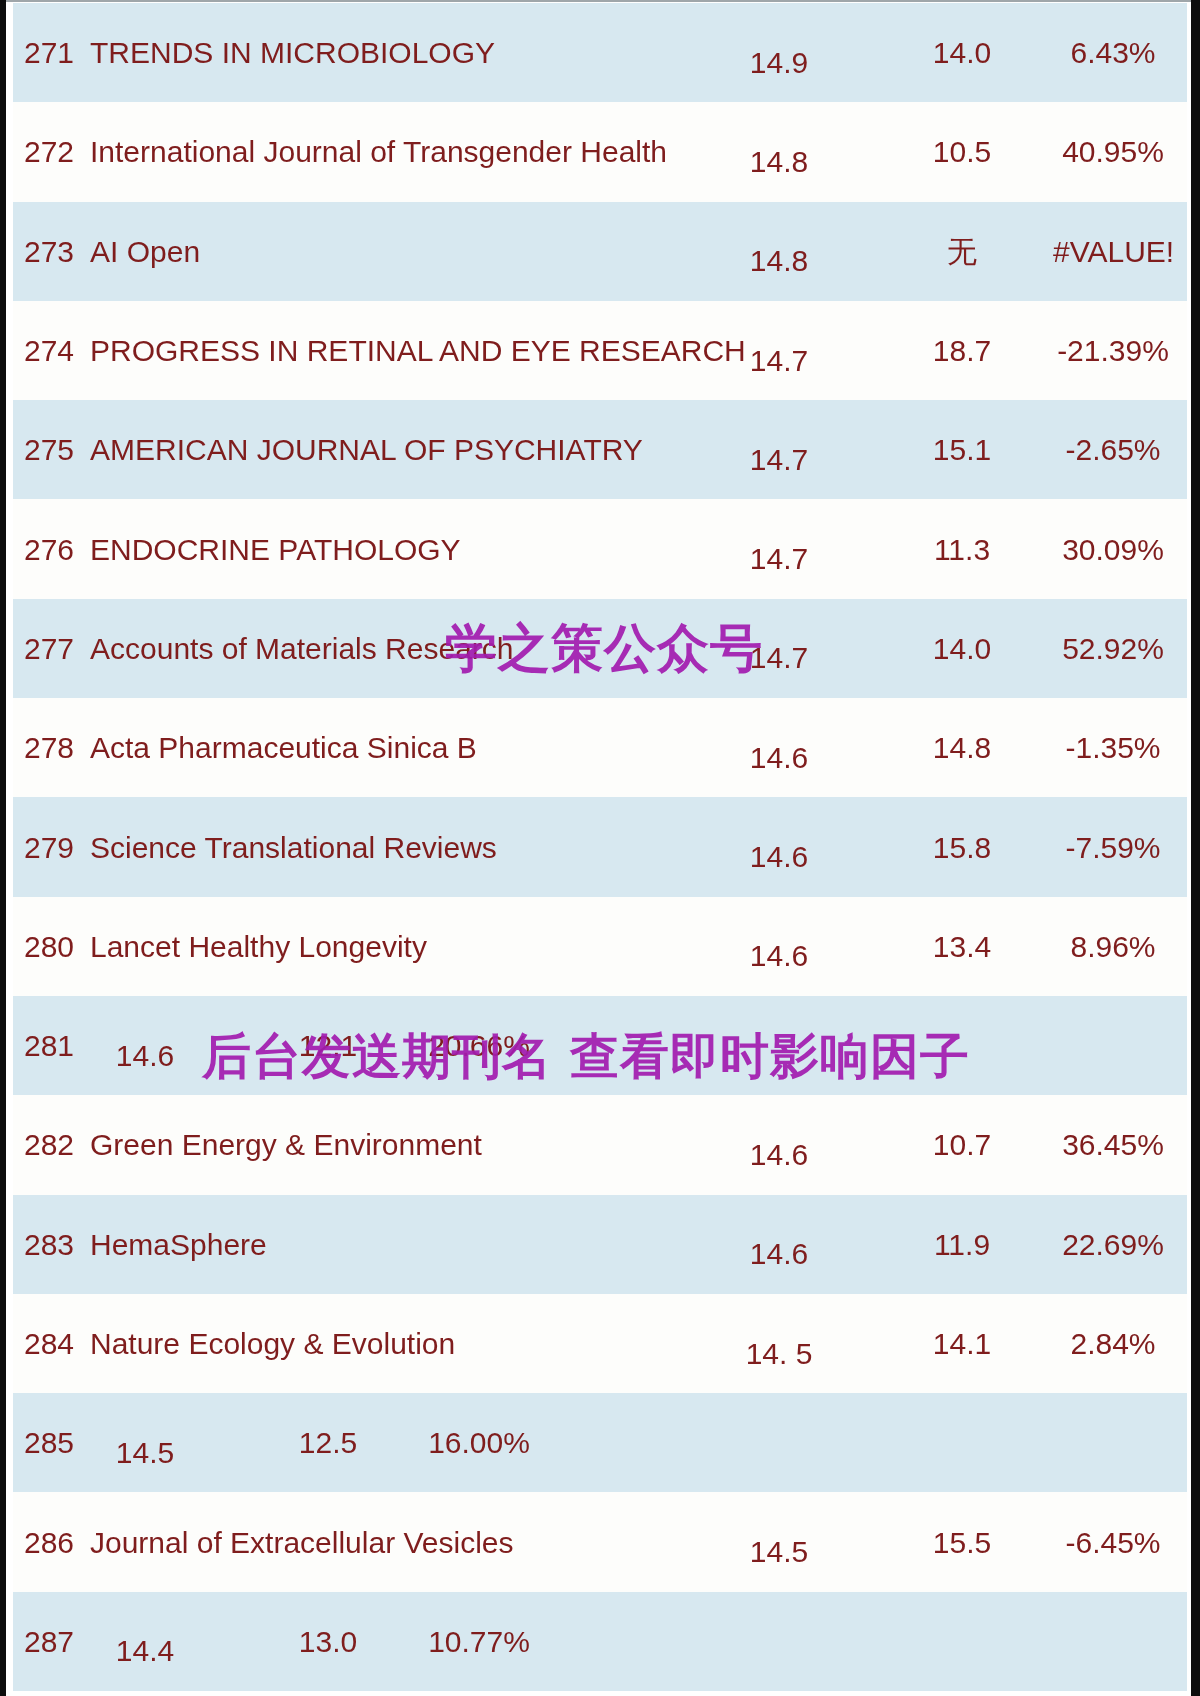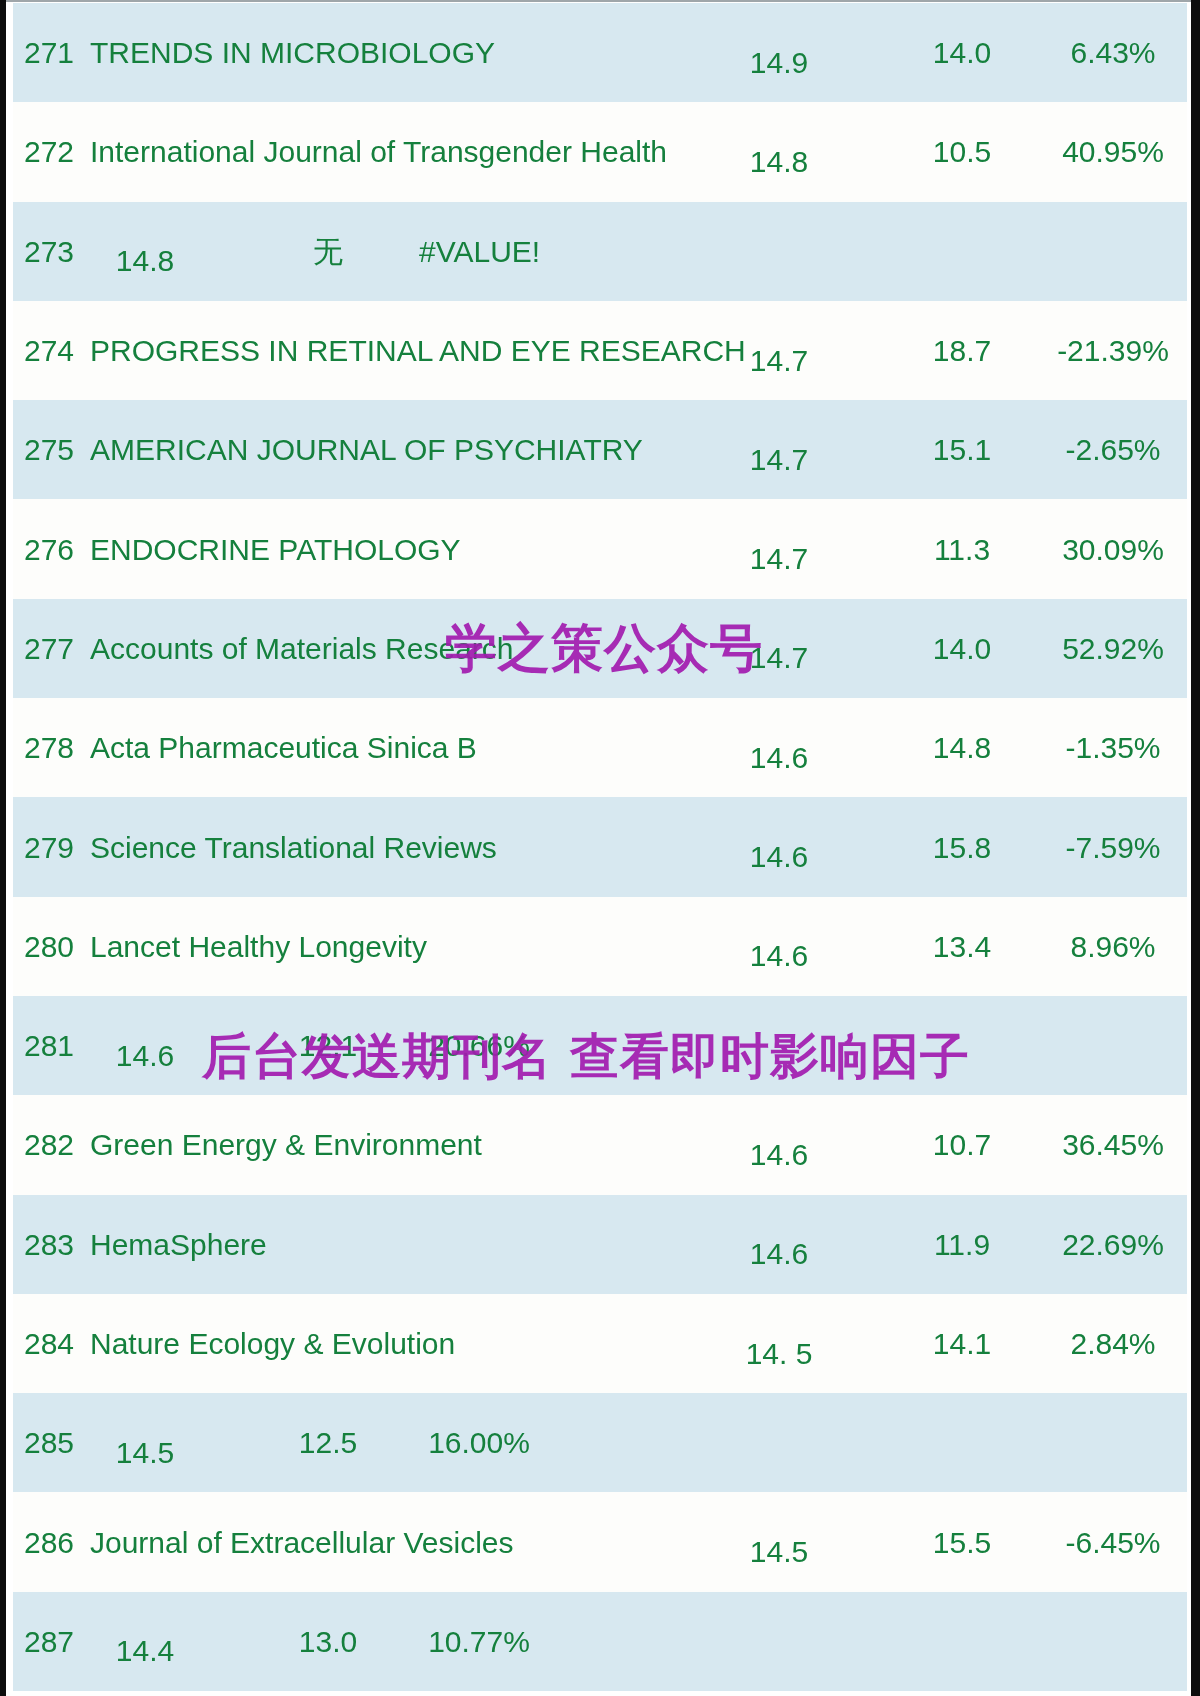--- a/index.html
+++ b/index.html
@@ -17,21 +17,21 @@
 
   
   .rows{
     position:absolute;left:13px;top:3px;width:1174px;
   }
   .row{
     box-sizing:border-box;
     height:99.3px;
     display:flex;align-items:center;
     padding-left:11px;padding-right:14px;
-    color:#15803d;
+    color:#7f1d1d;
     font-size:30px;
     line-height:1.1;
   }
   .row.blue{background:#d7e8f0;}
   .row.white{background:#fdfdfb;}
   .cell{white-space:nowrap;overflow:visible;}
   .rank{width:66px;flex:0 0 auto;}
   .name{flex:1 1 auto;min-width:0;}
   .c3{width:110px;flex:0 0 auto;text-align:center;margin-top:19px;}
   .c4{width:110px;flex:0 0 auto;margin-left:73px;text-align:center;}
@@ -70,20 +70,21 @@
   </div>
       <div class="row white">
     <span class="cell rank">272</span>
     <span class="cell name">International Journal of Transgender Health</span>
     <span class="cell c3">14.8</span>
     <span class="cell c4">10.5</span>
     <span class="cell c5">40.95%</span>
   </div>
       <div class="row blue">
     <span class="cell rank">273</span>
+    <span class="cell name">AI Open</span>
     <span class="cell c3">14.8</span>
     <span class="cell c4">无</span>
     <span class="cell c5">#VALUE!</span>
   </div>
       <div class="row white">
     <span class="cell rank">274</span>
     <span class="cell name">PROGRESS IN RETINAL AND EYE RESEARCH</span>
     <span class="cell c3">14.7</span>
     <span class="cell c4">18.7</span>
     <span class="cell c5">-21.39%</span>

